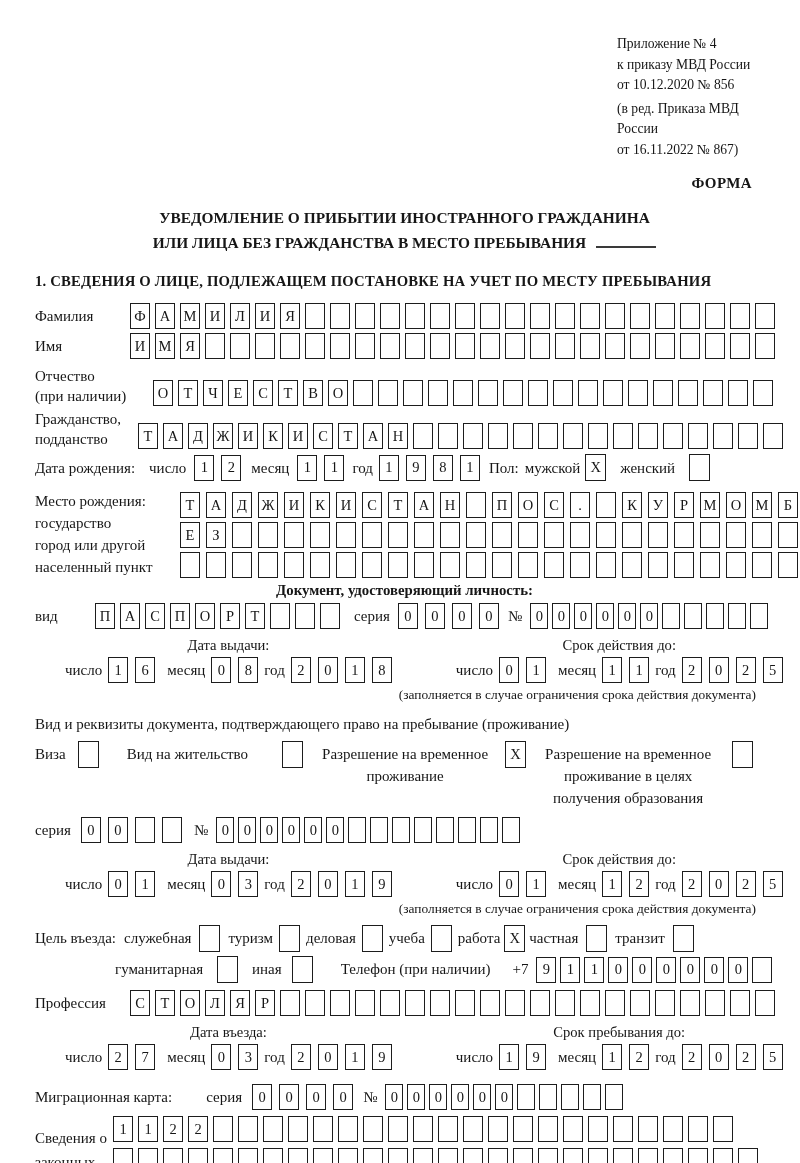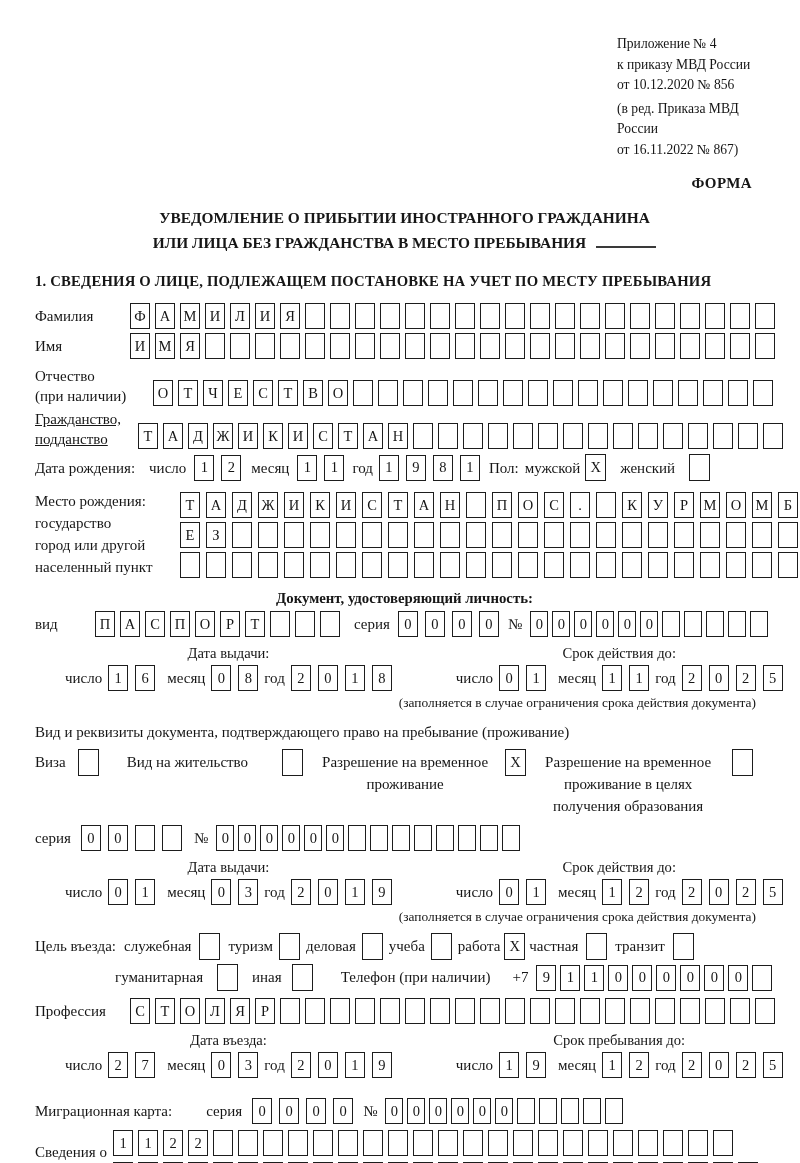--- a/index.html
+++ b/index.html
@@ -27,24 +27,24 @@
   .cells.g7 { gap:7px; }
   .cells.tight { gap:4px; }
   .cells.tight .cell { width:18px; }
   .cell {
     flex:none; width:20px; height:26px; border:1.6px solid #1d1d1d;
     display:flex; align-items:center; justify-content:center;
     font-size:14.5px; background:#fff;
   }
   .cell.checkbox { width:21px; height:27px; }
 
-  .w95 { width:95px; } .w118 { width:118px; } .w103 { width:103px;text-decoration:underline; }
+  .w95 { width:95px; } .w118 { width:118px; } .w103 { width:103px; }
   .w60 { width:60px; }
 
-  .center-bold { text-align:center; font-weight:bold; font-size:14.8px; margin-top:12px; }
+  .center-bold { text-align:center; font-weight:bold; font-size:14.8px; margin-top:4px; }
 
   .dates { display:flex; align-items:flex-start; margin-top:7px; }
   .date-heading { text-align:center; font-size:14.6px; line-height:18px; }
   .date-line { display:flex; align-items:center; gap:6px; margin-top:3px; }
   .date-line .cells { gap:7px; }
   .dsp { margin-left:6px; }
 
   .note { text-align:right; font-size:13.4px; padding-right:18px; margin-top:3px; line-height:17px; }
 
   .intro { margin-top:9px; line-height:24px; font-size:15px; }
@@ -622,21 +622,21 @@
         <span class="cells">
             <div class="cell">2</div>
             <div class="cell">0</div>
             <div class="cell">2</div>
             <div class="cell">5</div>
           </span>
       </div>
     </div>
   </div>
 
-  <div class="row" style="margin-top:20px">
+  <div class="row" style="margin-top:14px">
     <span class="lbl">Миграционная карта:</span>
     <span class="lbl" style="margin-left:34px">серия</span>
     <div class="cells g7" style="margin-left:10px">
         <div class="cell">0</div>
         <div class="cell">0</div>
         <div class="cell">0</div>
         <div class="cell">0</div>
       </div>
     <span class="lbl" style="margin-left:10px">№</span>
     <div class="cells tight" style="margin-left:8px">

